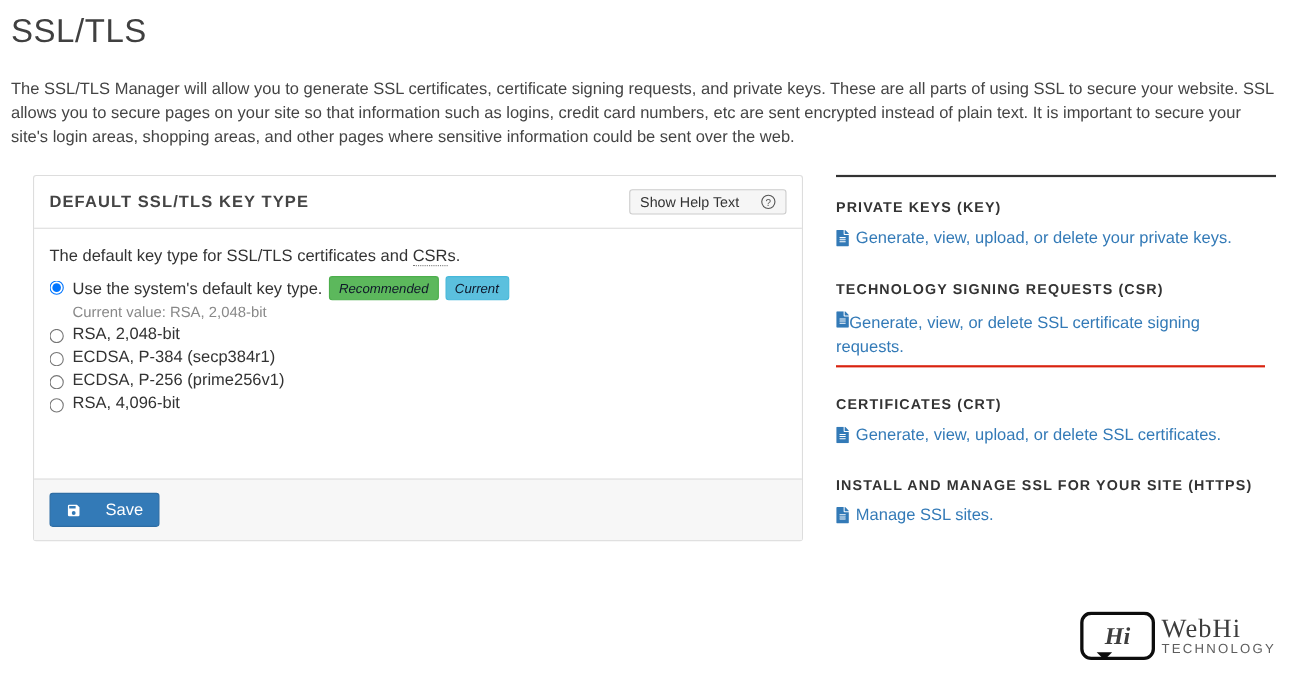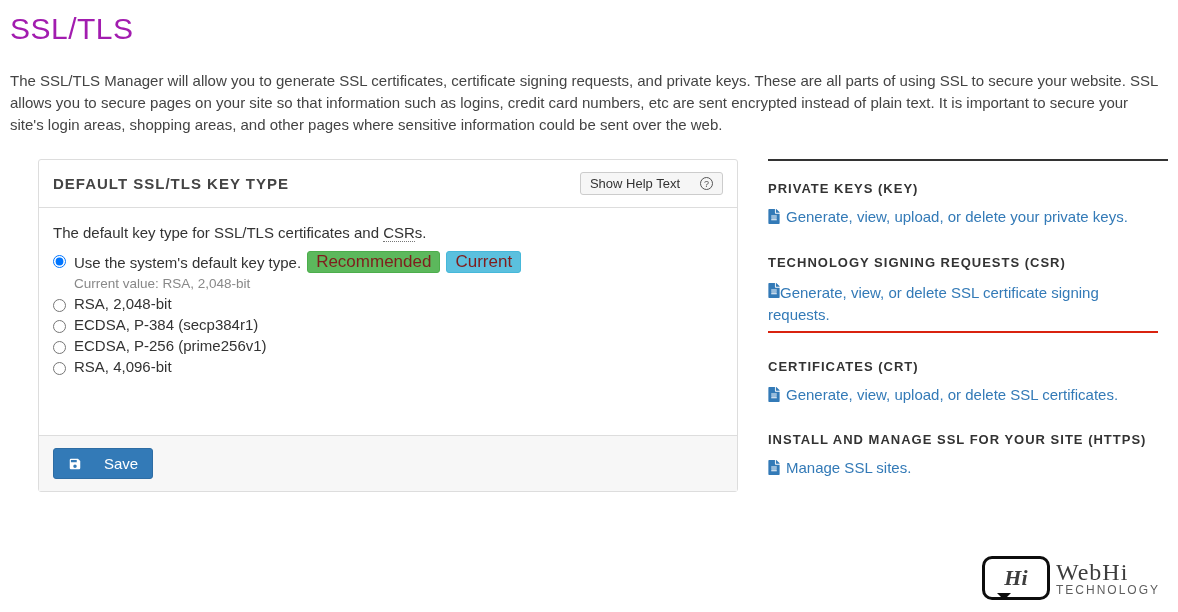--- a/index.html
+++ b/index.html
@@ -7,35 +7,34 @@
     font-family: "Segoe UI", "Helvetica Neue", Arial, sans-serif;
     font-size: 14px;
     color: #333;
     background: #fff;
     width: 1178px;
     padding: 12px 10px 20px 10px;
   }
   h1.page-title {
     font-size: 30px;
     font-weight: 300;
-    color: #a21caf;
+    color: #404040;
     letter-spacing: 0.5px;
     margin-bottom: 24px;
   }
   .intro {
     font-size: 15px;
     color: #444;
     line-height: 1.45;
     margin-bottom: 24px;
     max-width: 1150px;
   }
   .columns {
     display: flex;
     gap: 30px;
-    justify-content: flex-end;
   }
   .left-col {
     flex: 0 0 700px;
     margin-left: 20px;
   }
   .right-col {
     flex: 1;
     border-top: 2px solid #333;
     padding-top: 20px;
     padding-right: 10px;
@@ -96,25 +95,26 @@
     margin: 4px 0;
   }
   .radio-list input[type=radio] {
     margin-top: 4px;
     margin-right: 8px;
   }
   .radio-label-wrap { display: flex; flex-direction: column; }
   .radio-label-row { display: flex; align-items: center; flex-wrap: wrap; gap: 6px; }
   .badge {
     display:inline-block;
-    font-size:17px;
-    color:#7f1d1d;
+    font-size:12px;
+    color:#0f172a;
     border-radius:3px;
     padding:2px 8px;
     line-height:16px;
+    font-style:italic;
   }
   .badge-rec { background:#5cb85c; border:1px solid #4cae4c; }
   .badge-cur { background:#5bc0de; border:1px solid #46b8da; }
   .sub {
     font-size: 13.5px;
     color: #888;
     margin-top: 3px;
     margin-left: 0;
   }
   .panel-foot {

